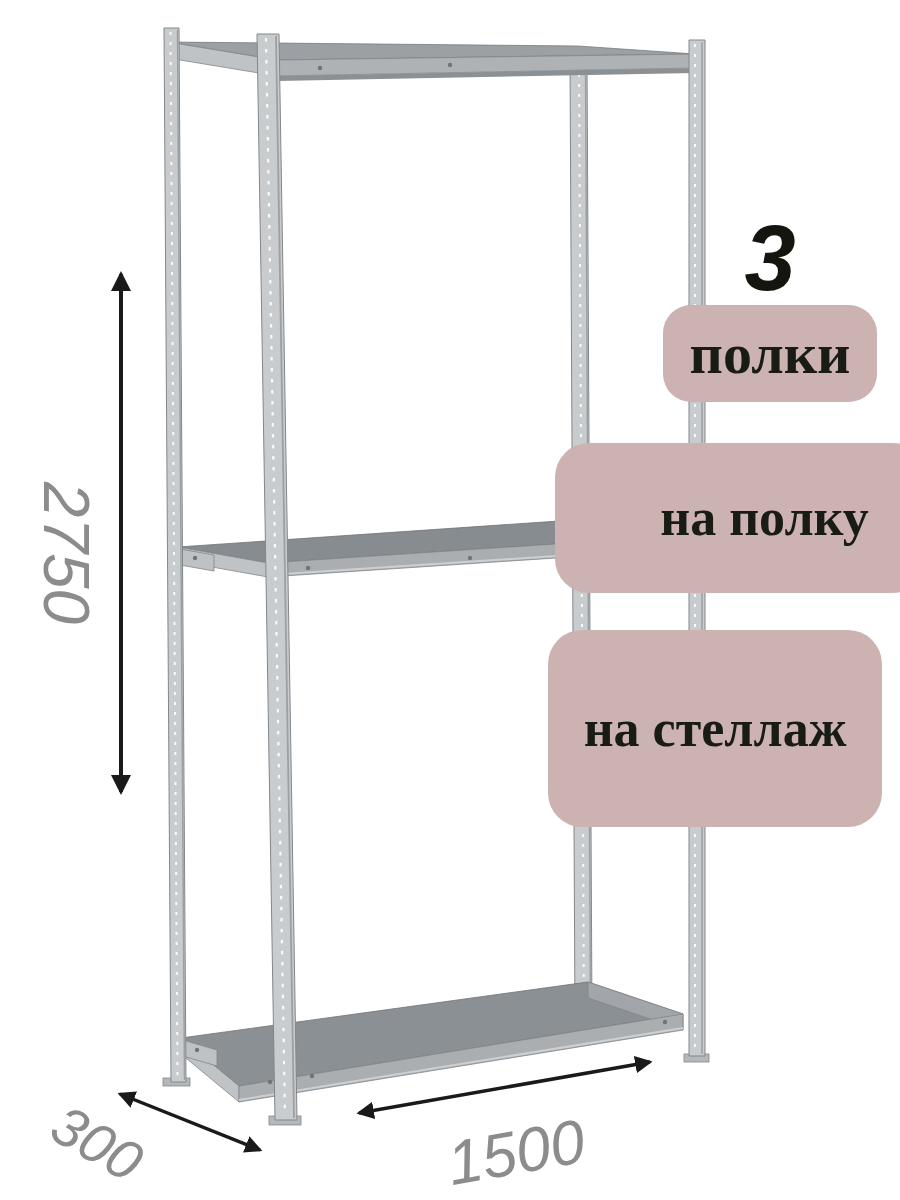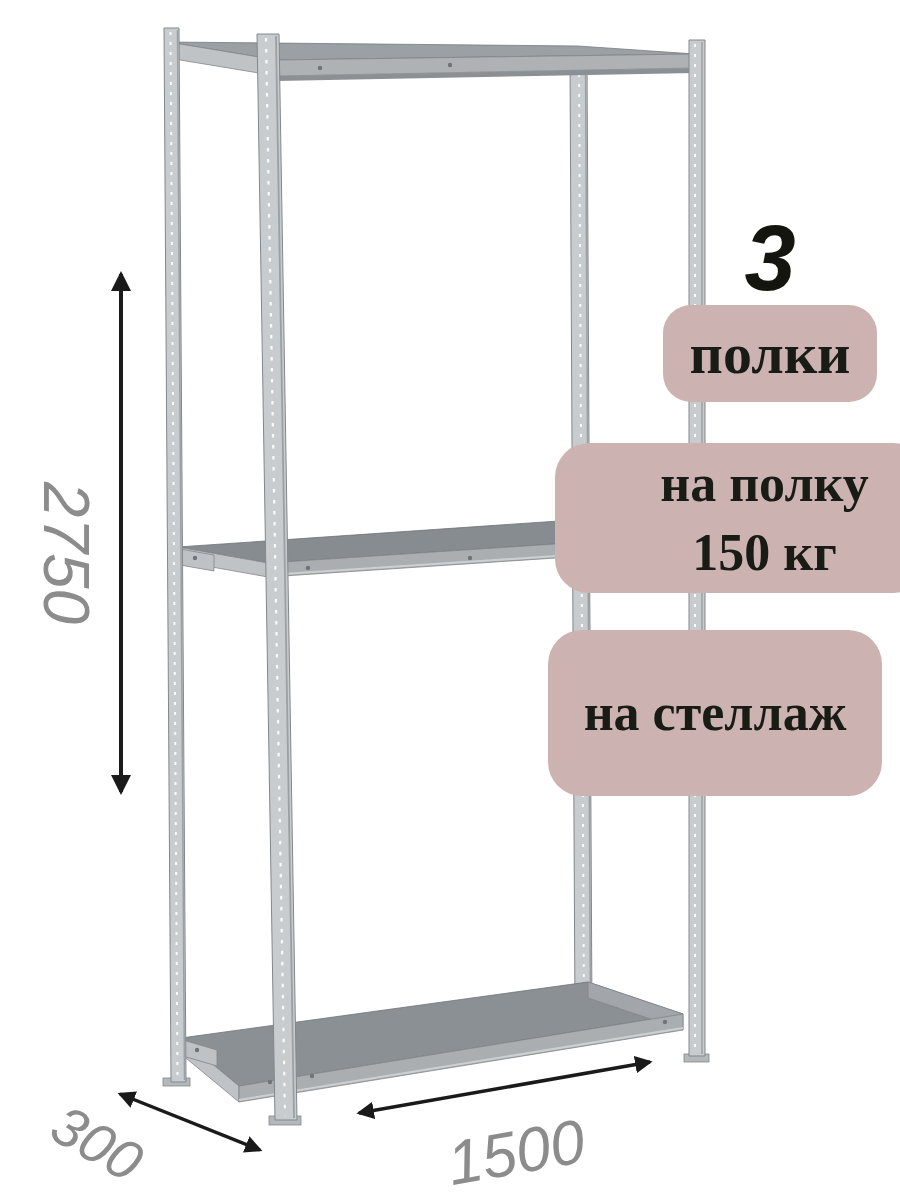--- a/index.html
+++ b/index.html
@@ -14,21 +14,21 @@
     text-align:center; font-style:italic; font-weight:700;
     font-size:92px; line-height:1; color:#15150f;
   }
   .badge {
     position:absolute; background:#ccb3b1; color:#191c14;
     display:flex; flex-direction:column; align-items:center; justify-content:center;
     font-weight:700; text-align:center;font-family:Liberation Serif, serif;
   }
   .badge-count  { left:663px; top:305px; width:214px; height:97px;  border-radius:28px; font-size:58px; }
   .badge-shelf  { left:555px; top:443px; width:325px; height:150px; border-radius:34px; font-size:52px; line-height:1.33;padding-left:47px; }
-  .badge-rack   { left:548px; top:630px; width:334px; height:166px; border-radius:34px; font-size:52px; line-height:1.33; }
+  .badge-rack   { left:548px; top:630px; width:334px; height:197px; border-radius:34px; font-size:52px; line-height:1.33; }
 </style>
 </head>
 <body>
 
 <div class="canvas">
 
   <svg width="900" height="1200" viewBox="0 0 900 1200">
     <defs>
       <marker id="ah" viewBox="0 0 10 10" refX="8.5" refY="5" markerWidth="5" markerHeight="5" orient="auto-start-reverse">
         <path d="M0 0 L10 5 L0 10 z" fill="#1a1a1a"></path>
@@ -105,20 +105,19 @@
   </svg>
 
   <div class="count-number">3</div>
 
   <div class="badge badge-count">
     <span>полки</span>
   </div>
 
   <div class="badge badge-shelf">
     <span>на полку</span>
-    <span>150 кг</span>
   </div>
 
   <div class="badge badge-rack">
     <span>на стеллаж</span>
   </div>
 
 </div>
 
 </body></html>

